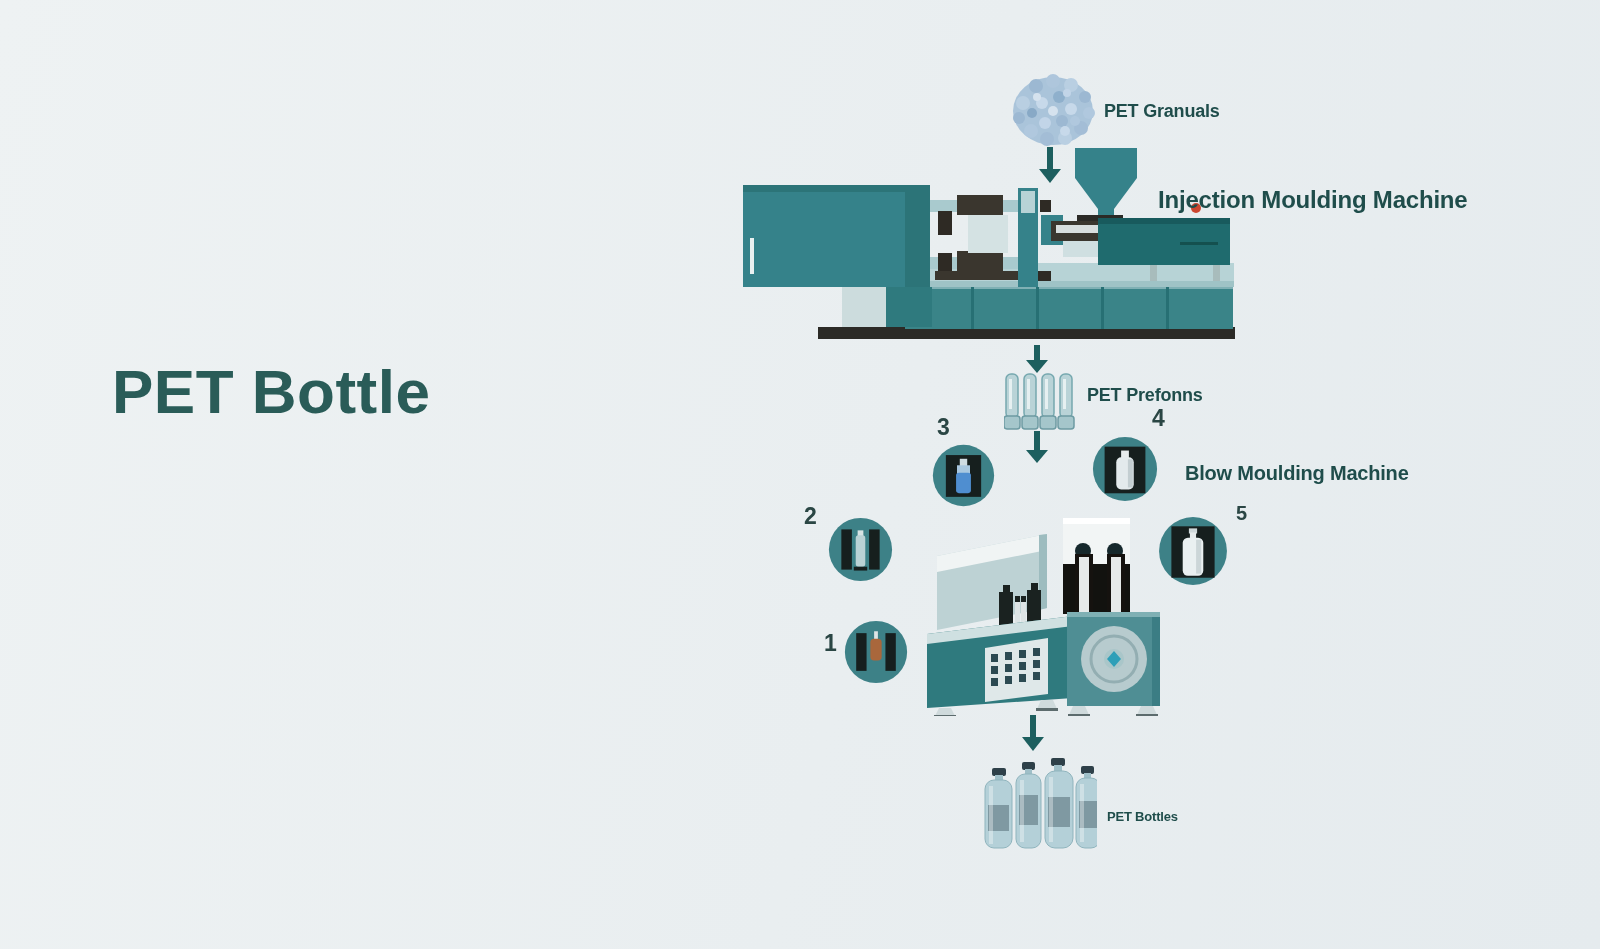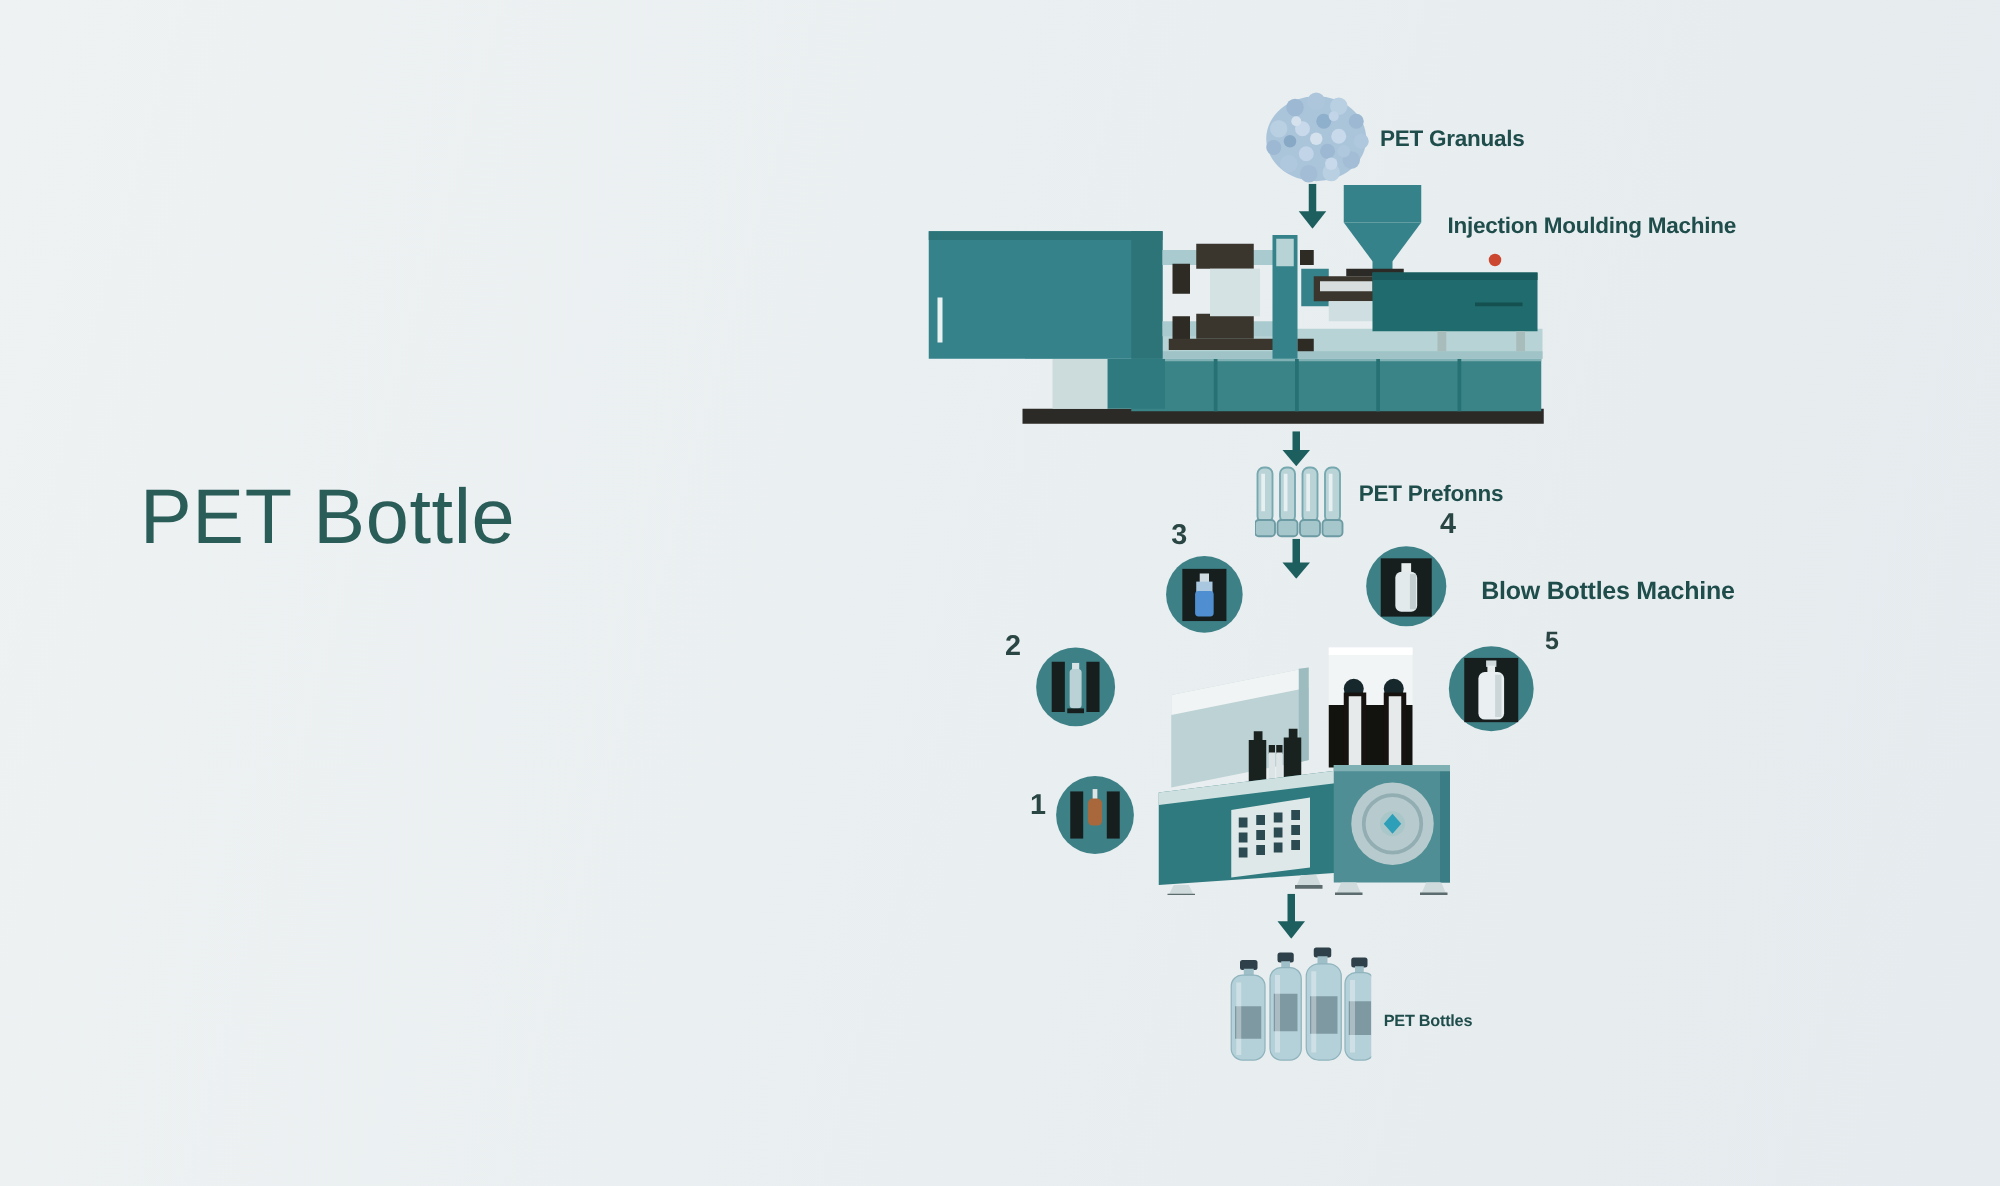--- a/index.html
+++ b/index.html
@@ -10,21 +10,21 @@
     --c-step_number:#2a4644;
   }
   html,body{margin:0;padding:0;}
   #scene{
     position:relative;width:1600px;height:949px;overflow:hidden;
     background:linear-gradient(105deg,#eef2f3 0%,var(--c-background) 55%,#e5ebee 100%);
     font-family:"Liberation Sans",sans-serif;
   }
   .abs{position:absolute;}
   .title{
-    left:112px;top:370px;font-size:62px;font-weight:400;line-height:87px;
+    left:112px;top:348px;font-size:62px;font-weight:700;line-height:87px;
     color:var(--c-title_text);letter-spacing:0.5px;white-space:nowrap;
   }
   .flabel{
     font-weight:700;color:var(--c-label_text);white-space:nowrap;letter-spacing:-0.2px;
   }
   .stepnum{
     font-weight:700;color:var(--c-step_number);font-size:23px;
   }
   .f-teal{fill:var(--c-machine_teal);} .f-tealdark{fill:var(--c-machine_teal_dark);}
   .f-teallight{fill:var(--c-machine_teal_light);} .f-base{fill:var(--c-base_dark);}
@@ -108,21 +108,21 @@
     <polygon points="350,33 412,33 389,64 373,64" class="f-teal"></polygon>
     <rect x="373" y="62" width="16" height="10" class="f-teal"></rect>
     <rect x="352" y="70" width="46" height="6" fill="#2b2a26"></rect>
     <rect x="373" y="73" width="132" height="47" class="f-tealdark"></rect>
     <rect x="373" y="73" width="132" height="6" fill="#185a5d"></rect>
     <rect x="455" y="97" width="38" height="3" fill="#14504f"></rect>
     <circle cx="471" cy="63" r="5" fill="var(--c-indicator_red)"></circle>
     <rect x="425" y="120" width="7" height="16" fill="#a8bcbc"></rect>
     <rect x="488" y="120" width="7" height="16" fill="#a8bcbc"></rect>
   </svg>
-  <div class="abs flabel" style="left:1158px;top:170px;font-size:18px">Injection Moulding Machine</div>
+  <div class="abs flabel" style="left:1158px;top:186px;font-size:24px">Injection Moulding Machine</div>
 
   <svg class="abs" style="left:1024px;top:345px" width="26" height="28" viewBox="0 0 26 28">
     <rect x="10" y="0" width="6" height="16" class="f-arrow"></rect>
     <polygon points="2,15 24,15 13,28" class="f-arrow"></polygon>
   </svg>
 
   <svg class="abs" style="left:1004px;top:372px" width="74" height="60" viewBox="0 0 74 60">
     <g stroke="#76a8af" stroke-width="1.5">
       <rect x="2" y="2" width="12" height="44" rx="5" fill="#b9d3d7"></rect>
       <rect x="20" y="2" width="12" height="44" rx="5" fill="#b9d3d7"></rect>
@@ -187,21 +187,21 @@
   <div class="abs stepnum" style="left:1236px;top:502px;font-size:20px">5</div>
   <svg class="abs" style="left:1157px;top:515px" width="72" height="72" viewBox="0 0 70 70">
     <circle cx="35" cy="35" r="33" class="f-circle"></circle>
     <rect x="14" y="11" width="42" height="50" class="f-mold"></rect>
     <rect x="31" y="13" width="8" height="5" fill="#cfd8da"></rect>
     <rect x="32" y="17" width="6" height="6" fill="#e6ebec"></rect>
     <rect x="25" y="22" width="20" height="37" rx="5" fill="#eaf0f1"></rect>
     <rect x="38" y="24" width="5" height="33" fill="#ccd6d8"></rect>
   </svg>
 
-  <div class="abs flabel" style="left:1185px;top:462px;font-size:20px">Blow Bottles Machine</div>
+  <div class="abs flabel" style="left:1185px;top:462px;font-size:20px">Blow Moulding Machine</div>
 
   <svg class="abs" style="left:915px;top:504px" width="250" height="212" viewBox="0 0 250 212">
 
     <polygon points="22,52 132,30 132,104 22,126" fill="#bdd2d4"></polygon>
     <polygon points="22,52 132,30 132,46 22,68" fill="#f0f4f4"></polygon>
     <polygon points="124,31 132,30 132,104 124,106" fill="#9dbcbf"></polygon>
 
     <rect x="88" y="81" width="7" height="8" fill="#1a2220"></rect>
     <rect x="84" y="88" width="14" height="34" fill="#1a2220"></rect>
     <rect x="100" y="92" width="5" height="7" fill="#1a2220"></rect>

